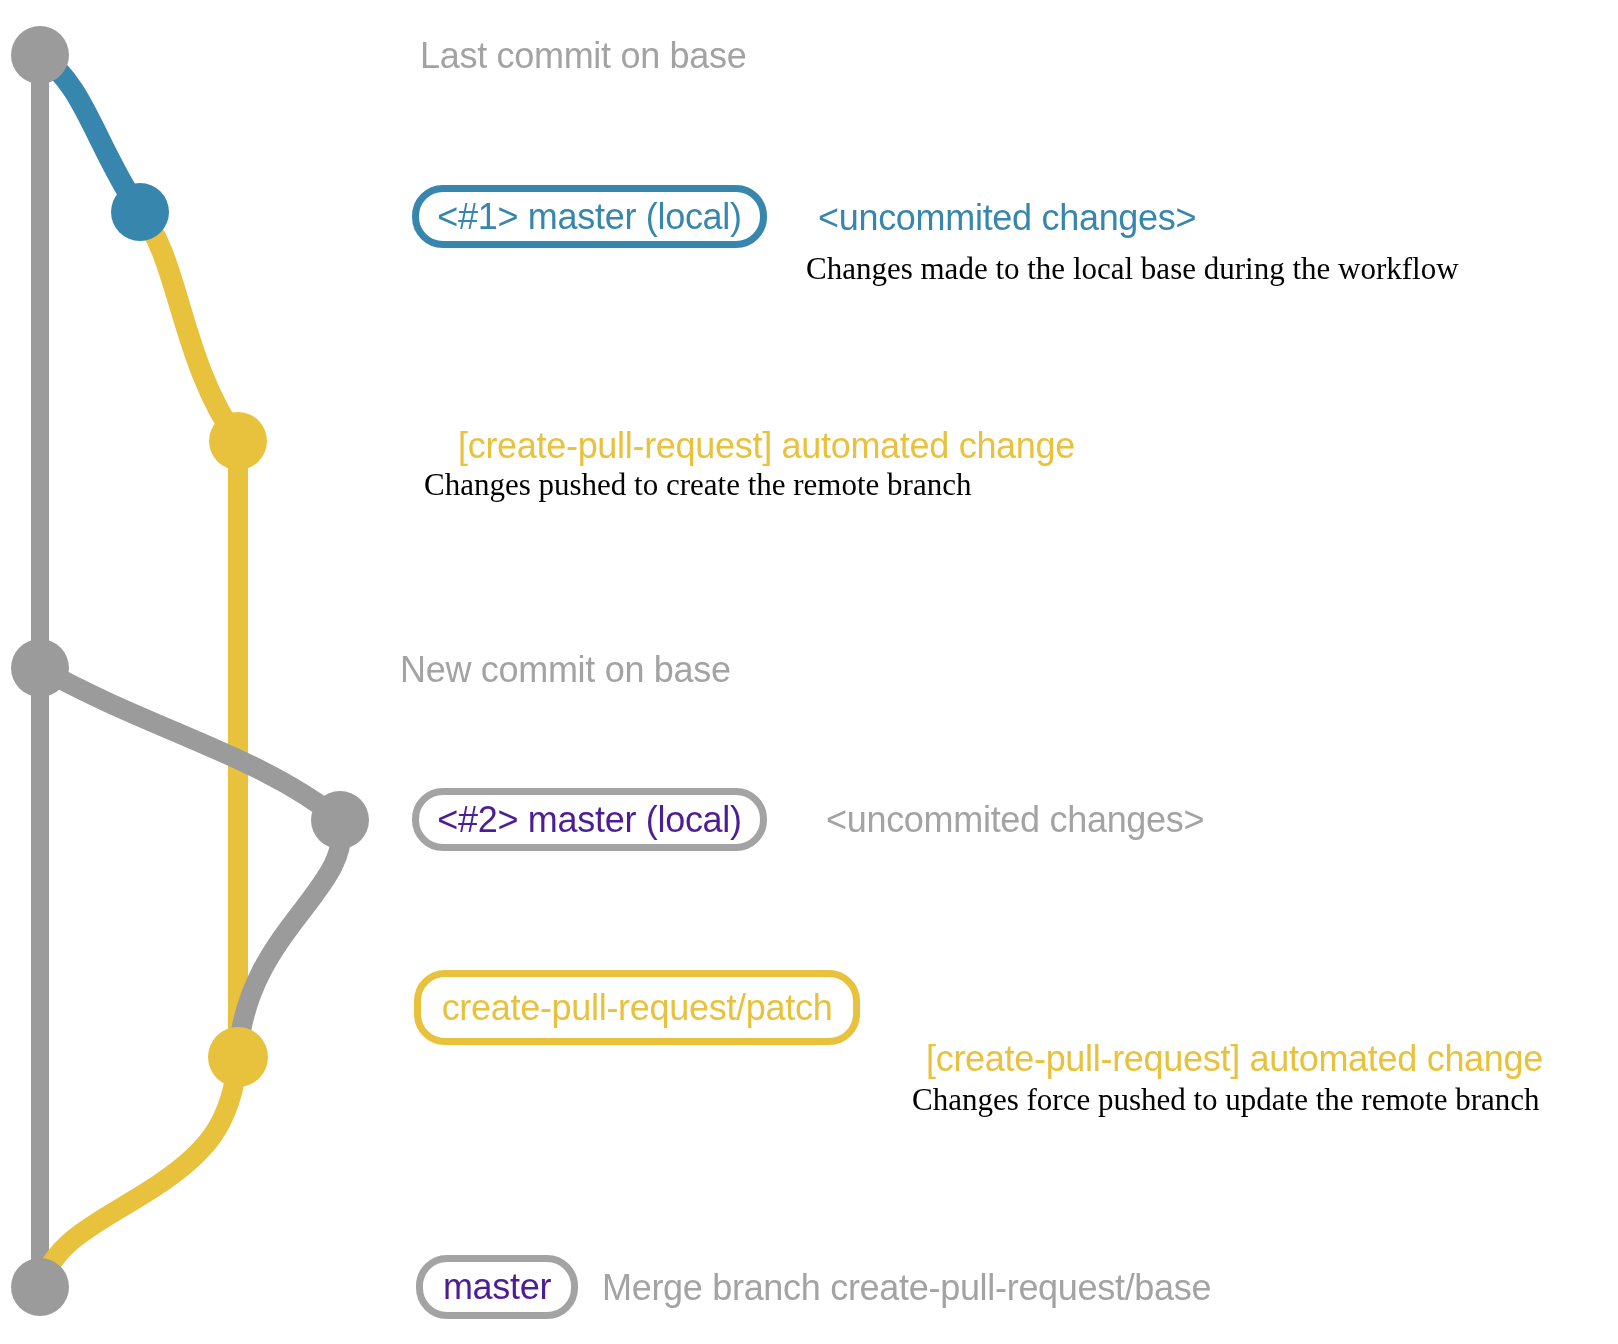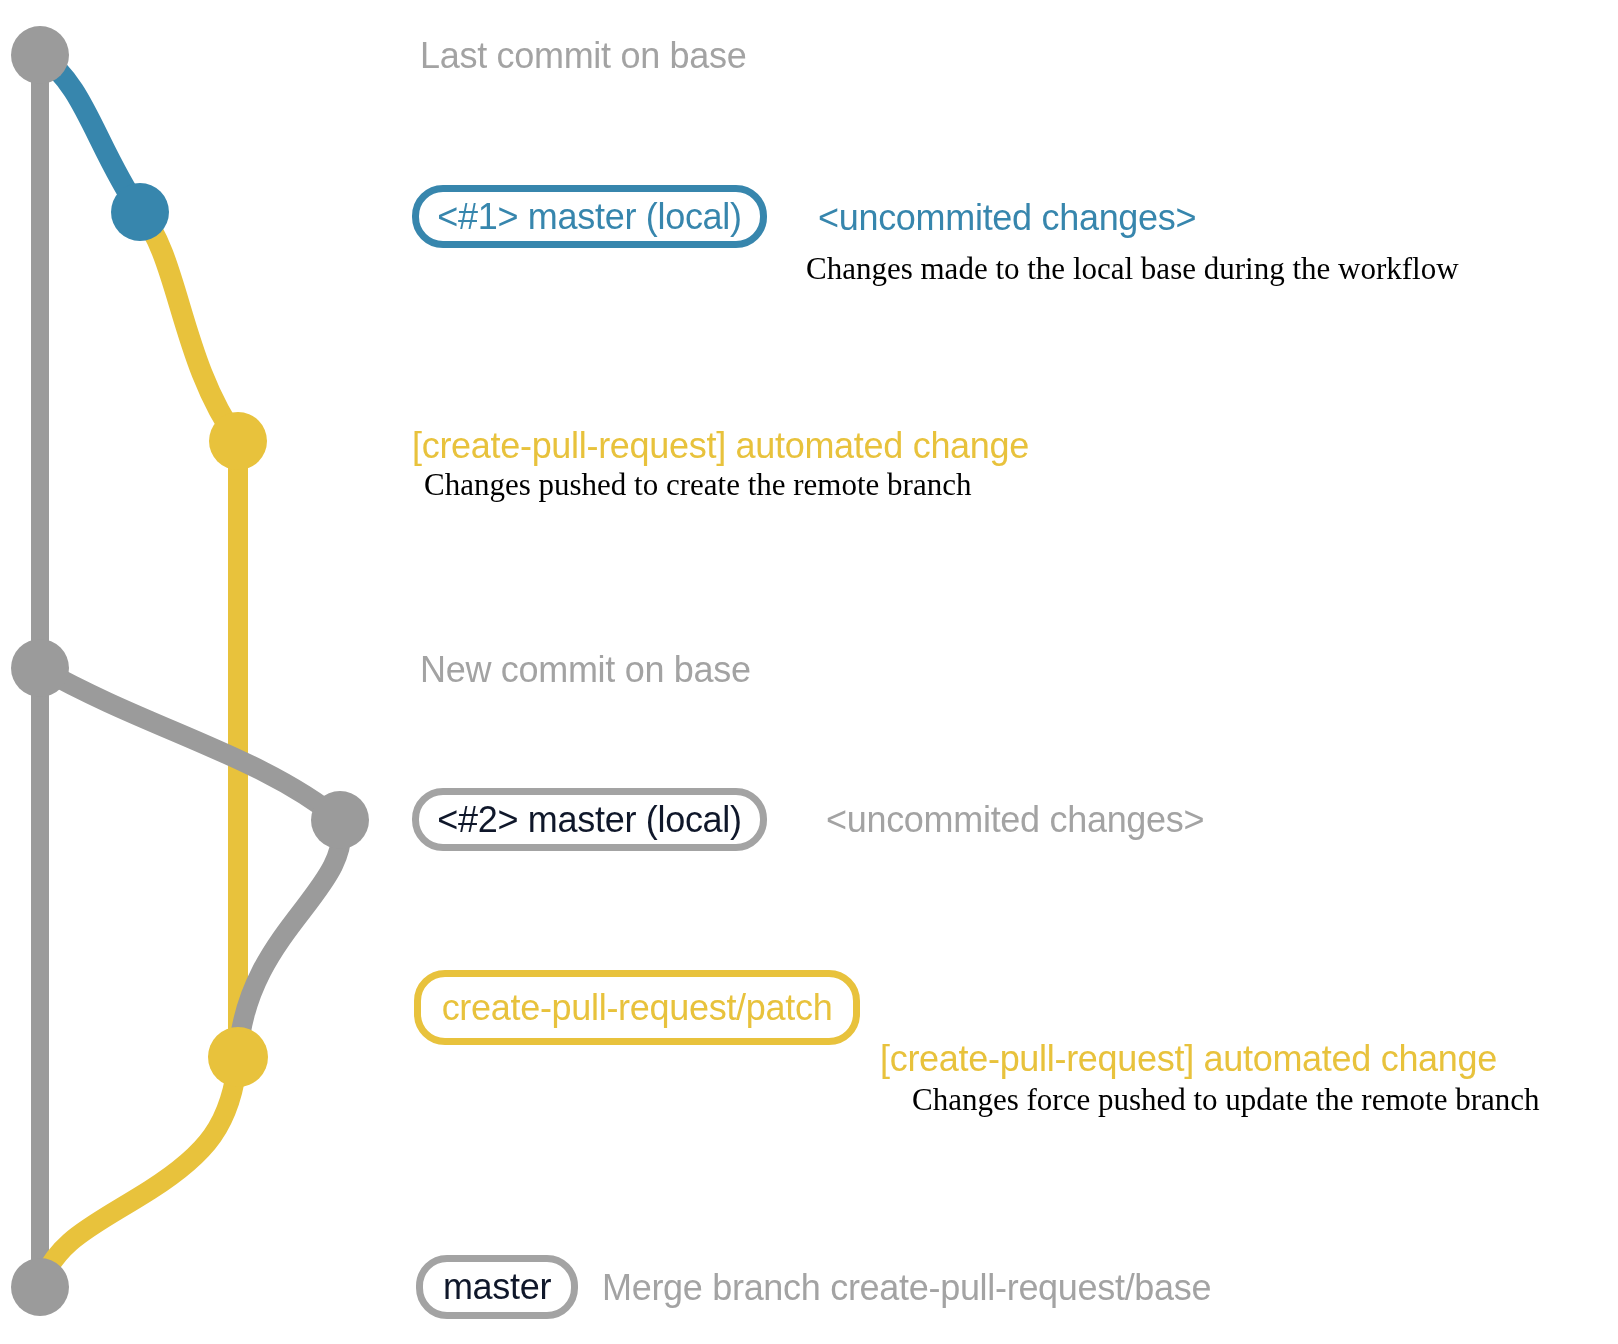--- a/index.html
+++ b/index.html
@@ -13,34 +13,34 @@
   .graph-svg{position:absolute;left:0;top:0;}
   .note{
     position:absolute;
     font-size:36px;
     line-height:1.2;
     letter-spacing:-0.3px;
     white-space:nowrap;
   }
   .c-gray{color:#a3a3a3;margin-left:8px;}
   .c-blue{color:#3786ad;}
-  .c-yellow{color:#e8c23c;}
+  .c-yellow{color:#e8c23c;margin-left:46px;}
   .badge{
     position:absolute;
     display:flex;align-items:center;justify-content:center;
     box-sizing:border-box;
     border:7px solid #14b8a6;
     border-radius:31px;
     font-size:36px;
     letter-spacing:-0.3px;
     white-space:nowrap;
     background:transparent;
   }
   .badge.b-blue{border-color:#3786ad;color:#3786ad;}
-  .badge.b-gray{border-color:#a3a3a3;color:#0f172a;}
+  .badge.b-gray{border-color:#a3a3a3;color:#4c1d95;}
   .badge.b-yellow{border-color:#e8c23c;color:#e8c23c;}
   .desc{
     position:absolute;
     font-family:"Liberation Serif",serif;
     font-size:31px;
     line-height:1.2;
     color:#000000;
     white-space:nowrap;
   }
 </style>
@@ -76,21 +76,21 @@
 
   <div class="note c-gray" style="left:412px;top:34px">Last commit on base</div>
 
   <div class="badge b-blue" style="left:412px;top:185px;width:355px;height:63px">&lt;#1&gt; master (local)</div>
   <div class="note c-blue" style="left:818px;top:196px">&lt;uncommited changes&gt;</div>
   <div class="desc" style="left:806px;top:250px">Changes made to the local base during the workflow</div>
 
   <div class="note c-yellow" style="left:412px;top:424px">[create-pull-request] automated change</div>
   <div class="desc" style="left:424px;top:466px">Changes pushed to create the remote branch</div>
 
-  <div class="note c-gray" style="left:412px;top:648px">New commit on base</div>
+  <div class="note c-gray" style="left:392px;top:648px">New commit on base</div>
 
   <div class="badge b-gray" style="left:412px;top:788px;width:355px;height:63px">&lt;#2&gt; master (local)</div>
   <div class="note c-gray" style="left:818px;top:798px">&lt;uncommited changes&gt;</div>
 
   <div class="badge b-yellow" style="left:414px;top:970px;width:446px;height:75px">create-pull-request/patch</div>
   <div class="note c-yellow" style="left:880px;top:1037px">[create-pull-request] automated change</div>
   <div class="desc" style="left:912px;top:1081px">Changes force pushed to update the remote branch</div>
 
   <div class="badge b-gray" style="left:416px;top:1255px;width:162px;height:64px">master</div>
   <div class="note c-gray" style="left:594px;top:1266px">Merge branch create-pull-request/base</div>

